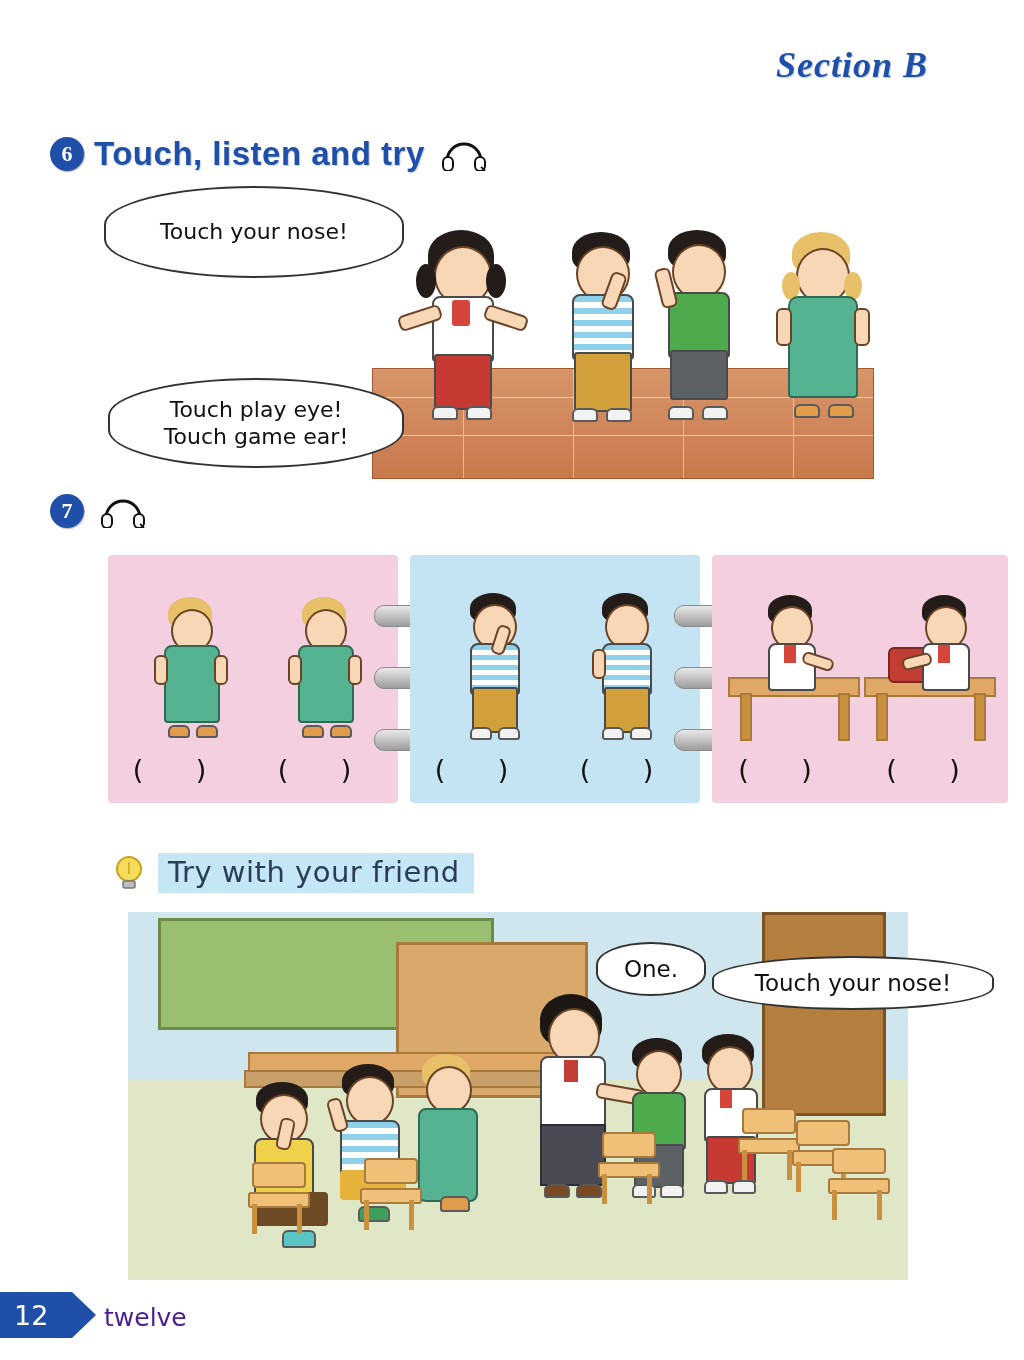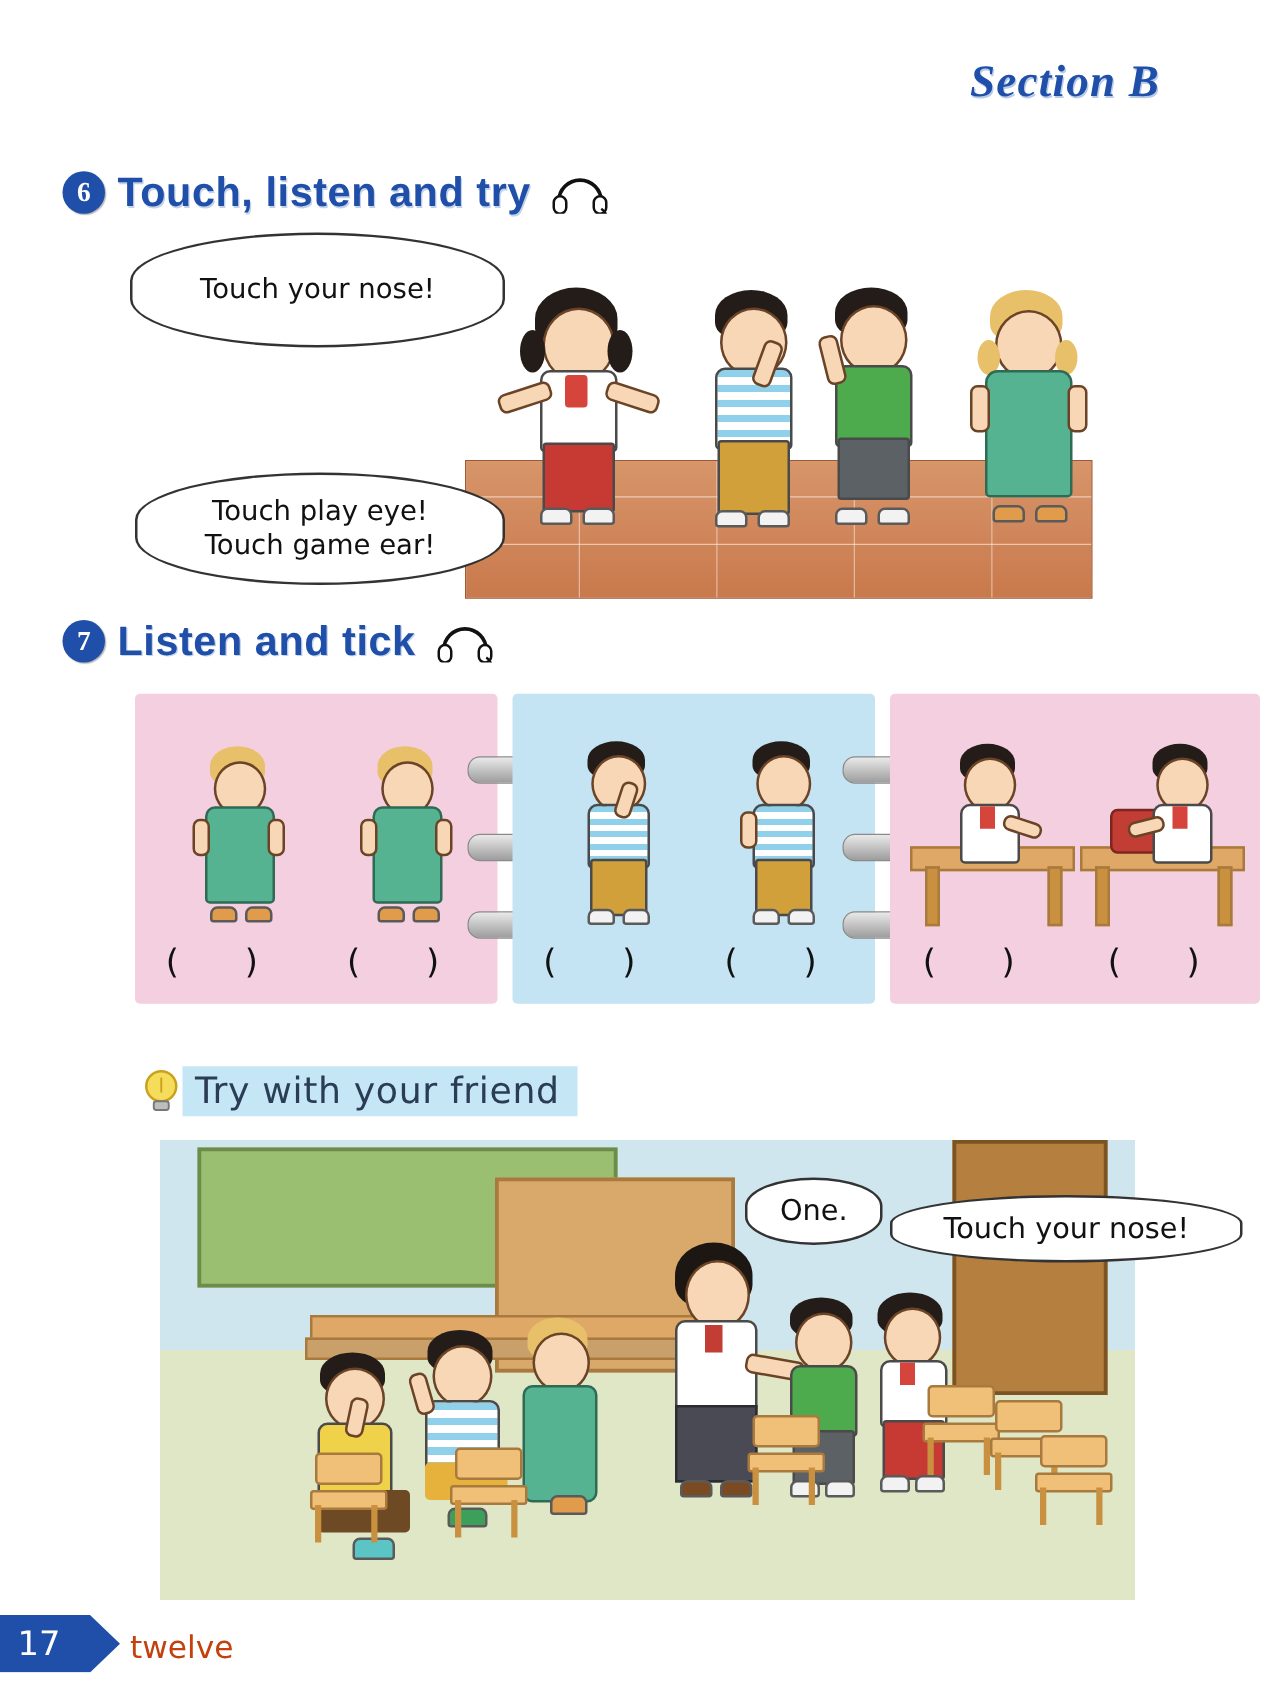--- a/index.html
+++ b/index.html
@@ -213,20 +213,21 @@
   }
 
   
   .try-bar {
     position: absolute;
     left: 112px;
     top: 852px;
     height: 42px;
     display: flex;
     align-items: center;
+    gap: 12px;
   }
   .bulb {
     width: 34px; height: 38px;
     position: relative;
   }
   .try-label {
     background: #c5e6f5;
     color: #2a3d55;
     font-size: 29px;
     font-family: "DejaVu Sans", sans-serif;
@@ -315,21 +316,21 @@
     display: flex;
     align-items: center;
     padding-left: 14px;
     box-sizing: border-box;
     font-family: "DejaVu Sans", sans-serif;
   }
   .page-word {
     position: absolute;
     left: 104px; bottom: 28px;
     font-size: 25px;
-    color: #c2410c;
+    color: #4c1d95;
     font-family: "DejaVu Sans", sans-serif;
   }
 </style>
 </head>
 <body>
 
 <div class="section-b">Section B</div>
 
 <div class="activity-head" style="left:50px; top:135px;">
   <div class="num-badge">6</div>
@@ -410,21 +411,20 @@
 <div class="bubble" style="left:108px; top:378px; width:296px; height:90px;">
   <div>Touch play eye!</div>
   <div>Touch game ear!</div>
   <svg class="tail" style="left:244px; top:-24px;" width="70" height="40" viewBox="0 0 70 40">
     <path d="M60 2 L10 36 L44 24 Z" fill="#fff" stroke="#333" stroke-width="2"></path>
   </svg>
 </div>
 
 <div class="activity-head" style="left:50px; top:494px;">
   <div class="num-badge">7</div>
-  <div class="head-title">Listen and tick</div>
   <div class="headphone-icon">
     <svg width="46" height="34" viewBox="0 0 46 34">
       <path d="M6 24 A17 17 0 0 1 40 24" stroke="#111" stroke-width="3" fill="none"></path>
       <rect x="2" y="20" width="10" height="14" rx="5" fill="#fff" stroke="#111" stroke-width="2"></rect>
       <rect x="34" y="20" width="10" height="14" rx="5" fill="#fff" stroke="#111" stroke-width="2"></rect>
       <path d="M40 30 q6 4 2 8" stroke="#111" stroke-width="2" fill="none"></path>
     </svg>
   </div>
 </div>
 
@@ -640,14 +640,14 @@
   </svg>
 </div>
 
 <div class="bubble" style="left:712px; top:956px; width:282px; height:54px; font-size:23px;">
   <div>Touch your nose!</div>
   <svg class="tail" style="left:22px; top:42px;" width="44" height="32" viewBox="0 0 44 32">
     <path d="M38 2 L4 28 L32 18 Z" fill="#fff" stroke="#333" stroke-width="2"></path>
   </svg>
 </div>
 
-<div class="page-flag">17</div>
+<div class="page-flag">12</div>
 <div class="page-word">twelve</div>
 
 </body></html>

